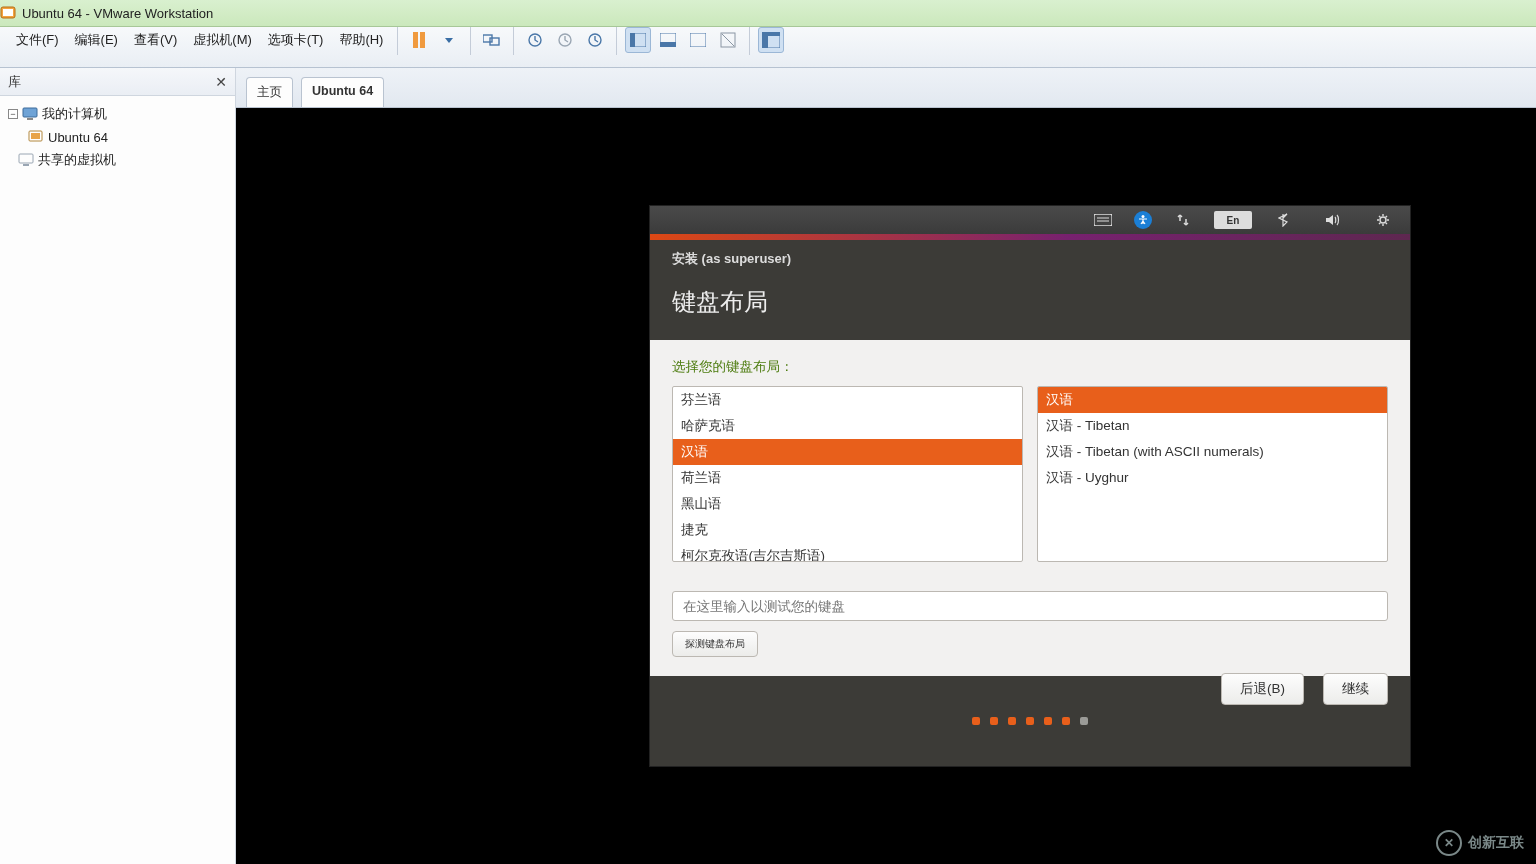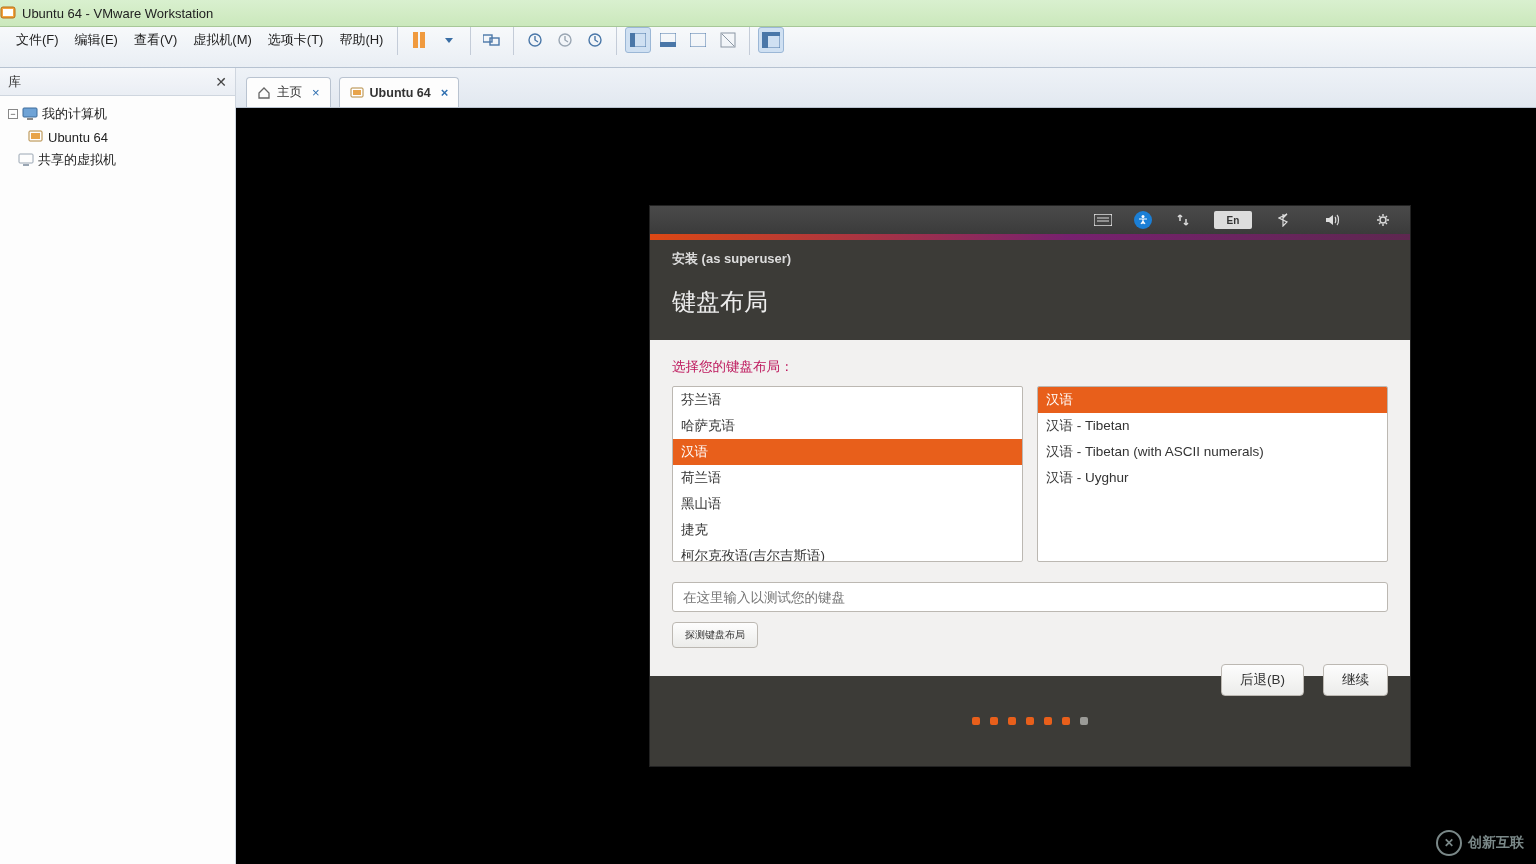--- a/index.html
+++ b/index.html
@@ -29,45 +29,45 @@
 .lib-search .mag { width: 14px; height: 14px; margin-right: 6px; }
 .lib-search .dd { width: 0; height: 0; border-left: 4px solid transparent; border-right: 4px solid transparent; border-top: 5px solid #555; margin-left: 4px; }
 .tree { padding: 6px 4px; font-size: 13px; color: #222; }
 .tree .node { display: flex; align-items: center; padding: 3px 4px; gap: 4px; }
 .tree .node.indent1 { padding-left: 24px; }
 .tree .expander { width: 10px; height: 10px; border: 1px solid #888; display: flex; align-items: center; justify-content: center; font-size: 9px; line-height: 1; color: #444; background: #fff; }
 .tree .icon-monitor, .tree .icon-vm, .tree .icon-shared { width: 16px; height: 16px; display: inline-flex; }
 
 
 .tab-strip { position: absolute; top: 68px; left: 236px; right: 0; height: 40px; background: linear-gradient(#eef2f7,#e2e8f0); border-bottom: 1px solid #b9c3d0; display: flex; align-items: flex-end; padding-left: 10px; gap: 8px; }
-.tab { height: 30px; background: #fdfdfd; border: 1px solid #b9c3d0; border-bottom: none; border-radius: 4px 4px 0 0; display: flex; align-items: center; padding: 0 10px; font-size: 12.5px; color: #333; gap: 6px; }
+.tab { height: 30px; background: #fdfdfd; border: 1px solid #b9c3d0; border-bottom: none; border-radius: 4px 4px 0 0; display: flex; align-items: center; padding: 0 10px; font-size: 12.5px; color: #333; gap: 6px; flex-direction: column; }
 .tab.active { font-weight: 700; }
 .tab .tab-x { color: #2f6fb0; font-size: 13px; margin-left: 4px; }
 .tab .tab-icon { width: 14px; height: 14px; }
 
 
 .vm-view { position: absolute; top: 108px; left: 236px; right: 0; bottom: 0; background: #000; }
 
 
 .ubuntu-window { position: absolute; left: 414px; top: 98px; width: 760px; height: 560px; background: #3a3a3a; box-shadow: 0 0 0 1px #222; }
 .ubuntu-topbar { height: 28px; background: linear-gradient(#4a4a4a,#3b3b3b); display: flex; align-items: center; justify-content: flex-end; padding: 0 8px; gap: 12px; }
 .ubuntu-topbar .ind { width: 38px; height: 18px; display: flex; align-items: center; justify-content: center; color: #ddd; }
 .ubuntu-topbar .ind.circle { width: 18px; height: 18px; border-radius: 50%; background: #1b7fd6; color: #fff; }
 .ubuntu-topbar .ind.lang { font-size: 10px; background: #ddd; color: #333; padding: 1px 3px; border-radius: 2px; font-weight: 600;}
 .ubuntu-stripe { height: 6px; background: linear-gradient(90deg,#dd4814 0%, #77216f 55%, #5e2750 100%); }
 .ubuntu-header { height: 100px; background: #3c3b37; padding: 10px 22px 0 22px; }
 .ubuntu-header .installer-title { font-size: 13px; color: #ddd; font-weight: 600; margin-bottom: 18px; }
 .ubuntu-header .page-title { font-size: 24px; color: #eee; font-weight: 400; }
 .ubuntu-body { background: #f2f1f0; height: 336px; padding: 18px 22px 14px 22px; }
-.ubuntu-body .prompt { font-size: 13.5px; color: #be185d; margin-bottom: 10px; }
+.ubuntu-body .prompt { font-size: 13.5px; color: #4d7c0f; margin-bottom: 10px; }
 .kb-lists { display: flex; gap: 14px; }
 .kb-list { flex: 1; border: 1px solid #bcb8b2; background: #fff; height: 176px; overflow: hidden; border-radius: 2px; }
 .kb-item { font-size: 13.5px; color: #333; padding: 4px 8px; cursor: default; }
 .kb-item.selected { background: #e85f1b; color: #fff; }
-.kb-test { margin-top: 20px; width: 100%; height: 30px; border: 1px solid #bcb8b2; border-radius: 3px; padding: 0 10px; font-size: 13.5px; color: #888; background: #fff; }
+.kb-test { margin-top: 29px; width: 100%; height: 30px; border: 1px solid #bcb8b2; border-radius: 3px; padding: 0 10px; font-size: 13.5px; color: #888; background: #fff; }
 .kb-detect { margin-top: 10px; padding: 5px 12px; font-size: 10px; border: 1px solid #bcb8b2; background: linear-gradient(#fdfdfd,#ececea); border-radius: 4px; color: #333; cursor: pointer; }
 .ubuntu-actions { display: flex; justify-content: flex-end; gap: 19px; margin-top: 16px; }
 .ubuntu-actions button { padding: 6px 18px; font-size: 13.5px; border: 1px solid #bcb8b2; background: linear-gradient(#fdfdfd,#ececea); border-radius: 4px; color: #333; cursor: pointer; }
 .ubuntu-footer { height: 90px; background: #3c3b37; display: flex; align-items: center; justify-content: center; gap: 10px; }
 .dot { width: 8px; height: 8px; border-radius: 2px; background: #e85f1b; }
 .dot.inactive { background: #9b9b97; }
 
 
 .watermark { position: absolute; right: 12px; bottom: 8px; display: flex; align-items: center; gap: 6px; color: #9aa; font-size: 14px; font-weight: 600; opacity: 0.8; }
 .watermark .wm-circle { width: 26px; height: 26px; border: 2px solid #9aa; border-radius: 50%; display: flex; align-items: center; justify-content: center; font-size: 12px; }

